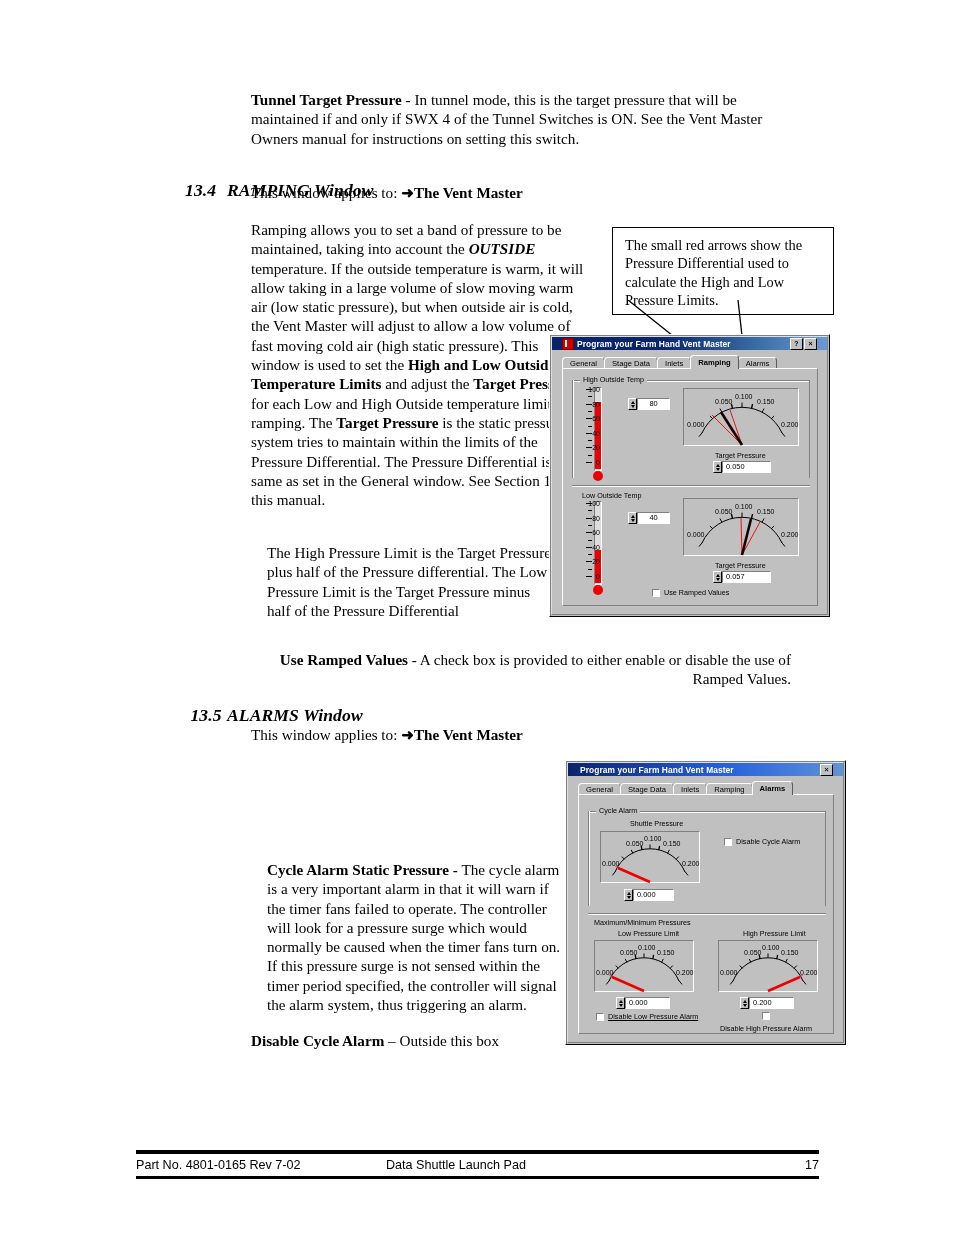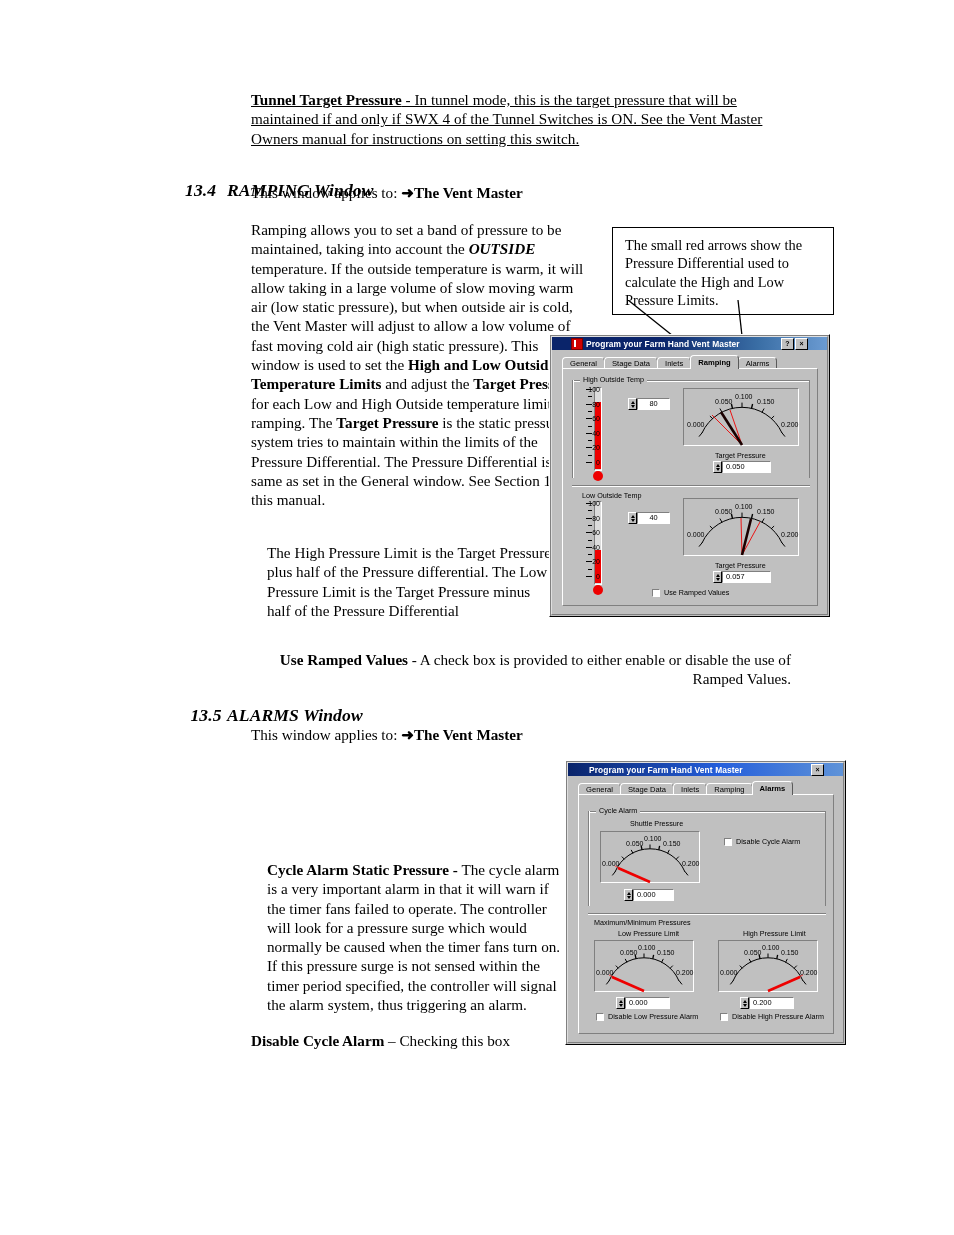--- a/index.html
+++ b/index.html
@@ -18,21 +18,21 @@
   .b{font-weight:bold;}
   .bi{font-weight:bold;font-style:italic;}
   .heading{
     font-family:"Liberation Serif", serif;
     font-weight:bold;font-style:italic;font-size:17.6px;color:#000;
     letter-spacing:0.1px;
   }
   .applies{font-family:"Liberation Serif", serif;font-size:15.2px;color:#000;}
 
   
-  #top-para{position:absolute;left:251px;top:90px;width:540px;text-decoration:underline;}
+  #top-para{position:absolute;left:251px;top:90px;width:540px;}
   #h134{position:absolute;left:185px;top:180px;}
   #h134 .num{display:inline-block;width:42px;}
   #applies134{position:absolute;left:251px;top:184px;}
   #left-col-1{position:absolute;left:251px;top:220px;width:340px;}
   #left-col-2{position:absolute;left:251px;top:543px;width:290px;margin-left:16px;}
   #use-ramped-para{position:absolute;left:251px;top:650px;width:540px;text-align:right;}
 
   #h135{position:absolute;left:185px;top:705px;text-align:center;}
   #h135 .num{display:inline-block;width:42px;}
   #applies135{position:absolute;left:251px;top:726px;}
@@ -60,21 +60,21 @@
   }
   .win-inner{
     position:absolute;left:1px;top:1px;right:1px;bottom:1px;
     border-top:1px solid #dfdfdf;border-left:1px solid #dfdfdf;
     border-right:1px solid #808080;border-bottom:1px solid #808080;
     box-sizing:border-box;background:#c0c0c0;
   }
   .titlebar{
     position:absolute;left:2px;top:2px;right:2px;height:13px;
     background:linear-gradient(to right,#0a246a 0%,#0a246a 40%,#3a6ea5 75%,#6b9bd2 100%);
-    display:flex;align-items:center;padding:0 18px;
+    display:flex;align-items:center;padding:0 9px;
   }
   .titlebar.plain{
     background:linear-gradient(to right,#0a246a 0%,#245edb 55%,#5f93d8 100%);
   }
   .tb-icon{
     width:10px;height:10px;margin:0 3px 0 1px;flex:0 0 auto;
     background:#d00000;border:1px solid #7a0000;position:relative;
   }
   .tb-icon:after{
     content:"";position:absolute;left:2px;top:1px;width:2px;height:7px;background:#fff;
@@ -216,21 +216,21 @@
   <div class="para" id="left-col-1"><span>Ramping allows you to set a band of pressure to be maintained, taking into account the </span><span class="bi">OUTSIDE</span><span> temperature.  If the outside temperature is warm, it will allow taking in a large volume of slow moving warm air (low static pressure), but when outside air is cold, the Vent Master will adjust to allow a low volume of fast moving cold air (high static pressure).  This window is used to set the </span><span class="b">High and Low Outside Temperature Limits</span><span> and adjust the </span><span class="b">Target Pressure</span><span> for each Low and High Outside temperature limit when ramping.  The </span><span class="b">Target Pressure</span><span> is the static pressure the system tries to maintain within the limits of the Pressure Differential.  The Pressure Differential is the same as set in the General window.  See Section 10.1 of this manual.</span></div>
 
   <div class="para" id="left-col-2">The High Pressure Limit is the Target Pressure plus half of the Pressure differential.  The Low Pressure Limit is the Target Pressure minus half of the Pressure Differential</div>
 
   <div class="para" id="use-ramped-para"><span class="b">Use Ramped Values</span><span> - A check box is provided to either enable or disable the use of Ramped Values.</span></div>
 
   <div class="heading" id="h135"><span class="num">13.5</span><span>ALARMS Window</span></div>
   <div class="applies" id="applies135"><span>This window applies to: </span><span class="b">➜</span><span class="b">The Vent Master</span></div>
 
   <div class="para" id="left-col-4"><span class="b">Cycle Alarm Static Pressure -</span><span> The cycle alarm is a very important alarm in that it will warn if the timer fans failed to operate.  The controller will look for a pressure surge which would normally be caused when the timer fans turn on.  If this pressure surge is not sensed within the timer period specified, the controller will signal the alarm system, thus triggering an alarm.</span></div>
-  <div class="para" id="left-col-5"><span class="b">Disable Cycle Alarm</span><span> – Checking this box</span></div>
+  <div class="para" id="left-col-5"><span class="b">Disable Cycle Alarm</span><span> – Outside this box</span></div>
 
   <div id="callout">
     <div class="para">The small red arrows show the Pressure Differential used to calculate the High and Low Pressure Limits.</div>
   </div>
   <svg id="callout-lines" viewBox="0 0 230 100">
     <line x1="18" y1="0" x2="128" y2="88" stroke="#000" stroke-width="1.3"></line>
     <line x1="120" y1="0" x2="130" y2="90" stroke="#000" stroke-width="1.3" transform="translate(8,0)"></line>
   </svg>
 
   <div class="win" id="win-ramping" style="left:549px;top:334px;width:281px;height:283px;">
@@ -462,21 +462,21 @@
         <text class="gnum" x="62" y="14">0.150</text>
         <text class="gnum" x="81" y="34">0.200</text>
         <line x1="49" y1="50" x2="14" y2="34" stroke="#ff3030" stroke-width="0.8"></line>
         <line x1="49" y1="50" x2="17" y2="36" stroke="#ee0000" stroke-width="2.6"></line>
       </svg>
     </div>
     <div class="spin" style="left:50px;top:236px;width:54px;">
       <div class="spin-btns"></div>
       <div class="spin-val" style="flex:1 1 auto;">0.000</div>
     </div>
-    <div class="cbrow" style="left:30px;top:251px;">
+    <div class="cbrow" style="left:30px;top:251px;text-decoration:underline;">
       <div class="cbox"></div>
       <div class="cblabel">Disable Low Pressure Alarm</div>
     </div>
 
     <div class="plainlabel" style="left:177px;top:168px;">High Pressure Limit</div>
     <div class="gauge" style="left:152px;top:179px;width:100px;height:52px;">
       <svg width="100" height="52" viewBox="0 0 100 52">
         <path d="M 14 40 A 38 38 0 0 1 84 40" fill="none" stroke="#000" stroke-width="1"></path>
         <line x1="14.3" y1="39.6" x2="11.3" y2="43.4" stroke="#000" stroke-width="1"></line>
         <line x1="23.6" y1="27.4" x2="20.8" y2="24.6" stroke="#000" stroke-width="1"></line>
@@ -493,20 +493,29 @@
         <text class="gnum" x="62" y="14">0.150</text>
         <text class="gnum" x="81" y="34">0.200</text>
         <line x1="49" y1="50" x2="84" y2="34" stroke="#ff3030" stroke-width="0.8"></line>
         <line x1="49" y1="50" x2="81" y2="36" stroke="#ee0000" stroke-width="2.6"></line>
       </svg>
     </div>
     <div class="spin" style="left:174px;top:236px;width:54px;">
       <div class="spin-btns"></div>
       <div class="spin-val" style="flex:1 1 auto;">0.200</div>
     </div>
-    <div class="cbrow" style="left:154px;top:251px;">
+    <div class="cbrow" style="left:154px;top:251px;flex-direction:column;">
       <div class="cbox"></div>
       <div class="cblabel">Disable High Pressure Alarm</div>
     </div>
   </div>
 
+  <div id="footer">
+    <div class="rule-top"></div>
+    <div class="frow">
+      <div class="f-part">Part No. 4801-0165 Rev 7-02</div>
+      <div class="f-mid">Data Shuttle Launch Pad</div>
+      <div class="f-pg">17</div>
+    </div>
+    <div class="rule-bot"></div>
+  </div>
 
 </div>
 
 </body></html>

